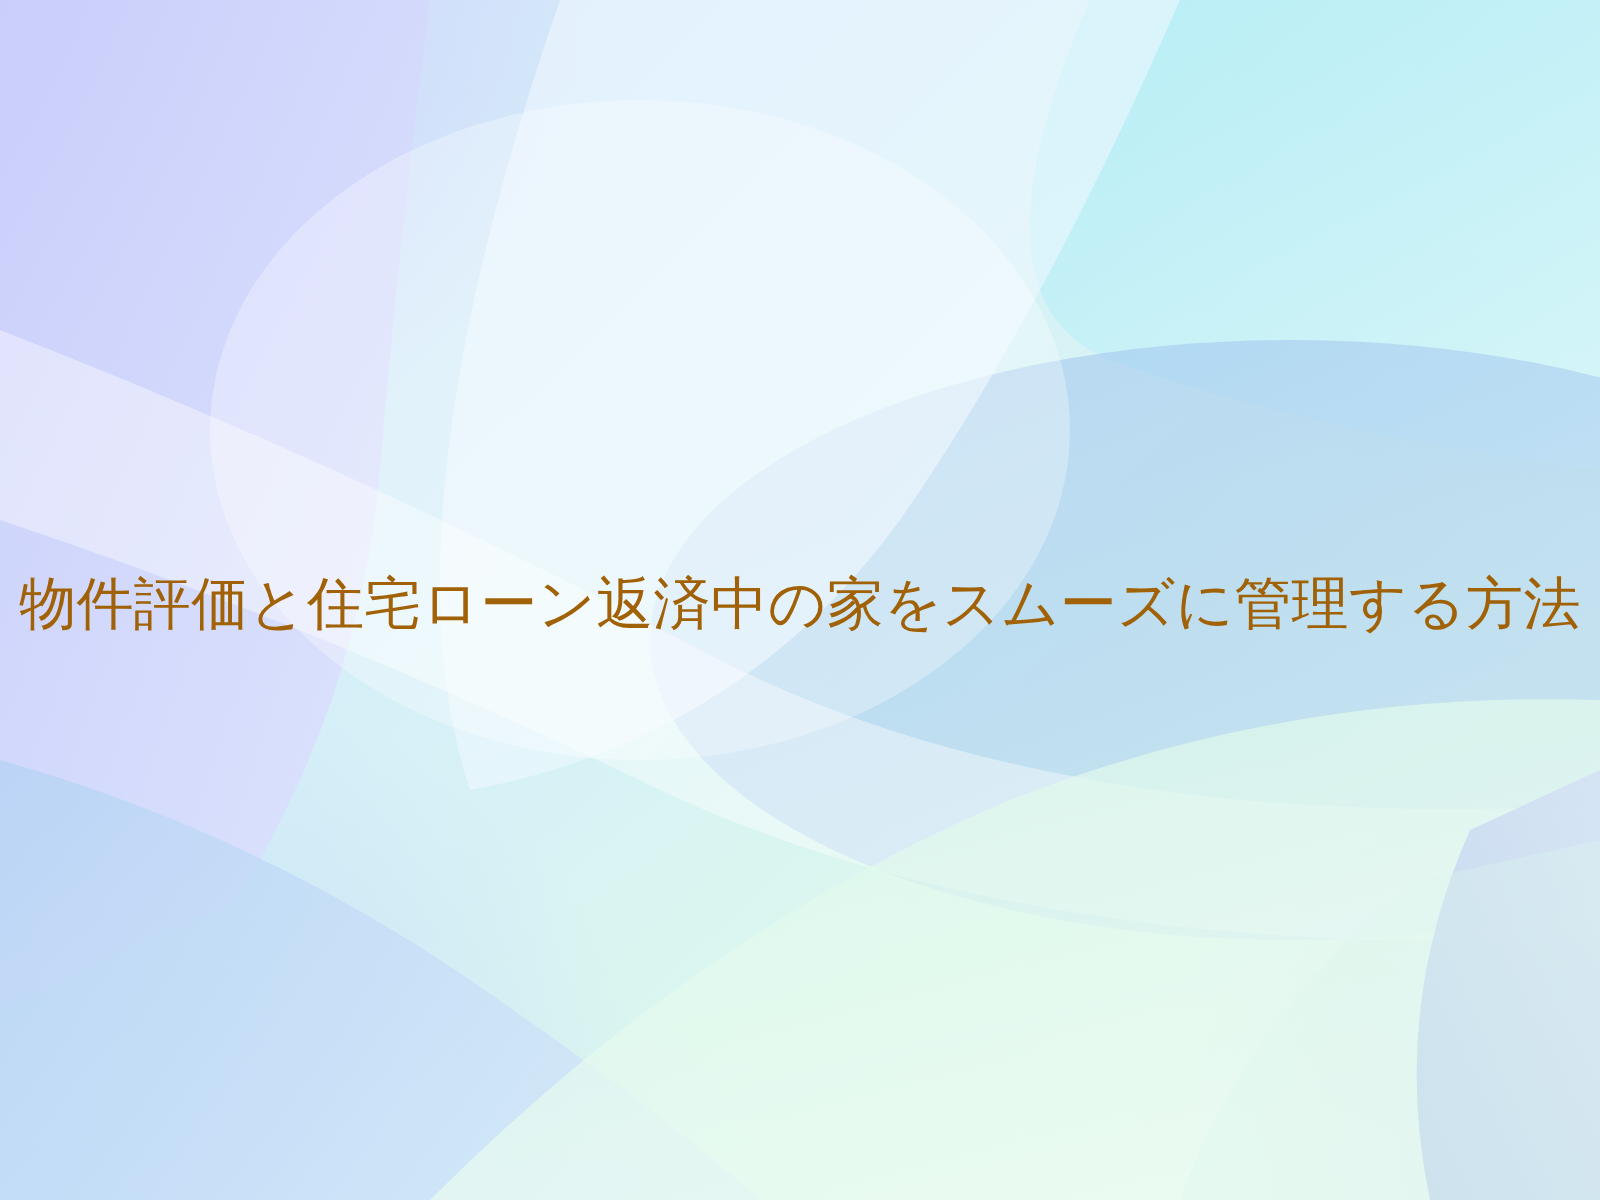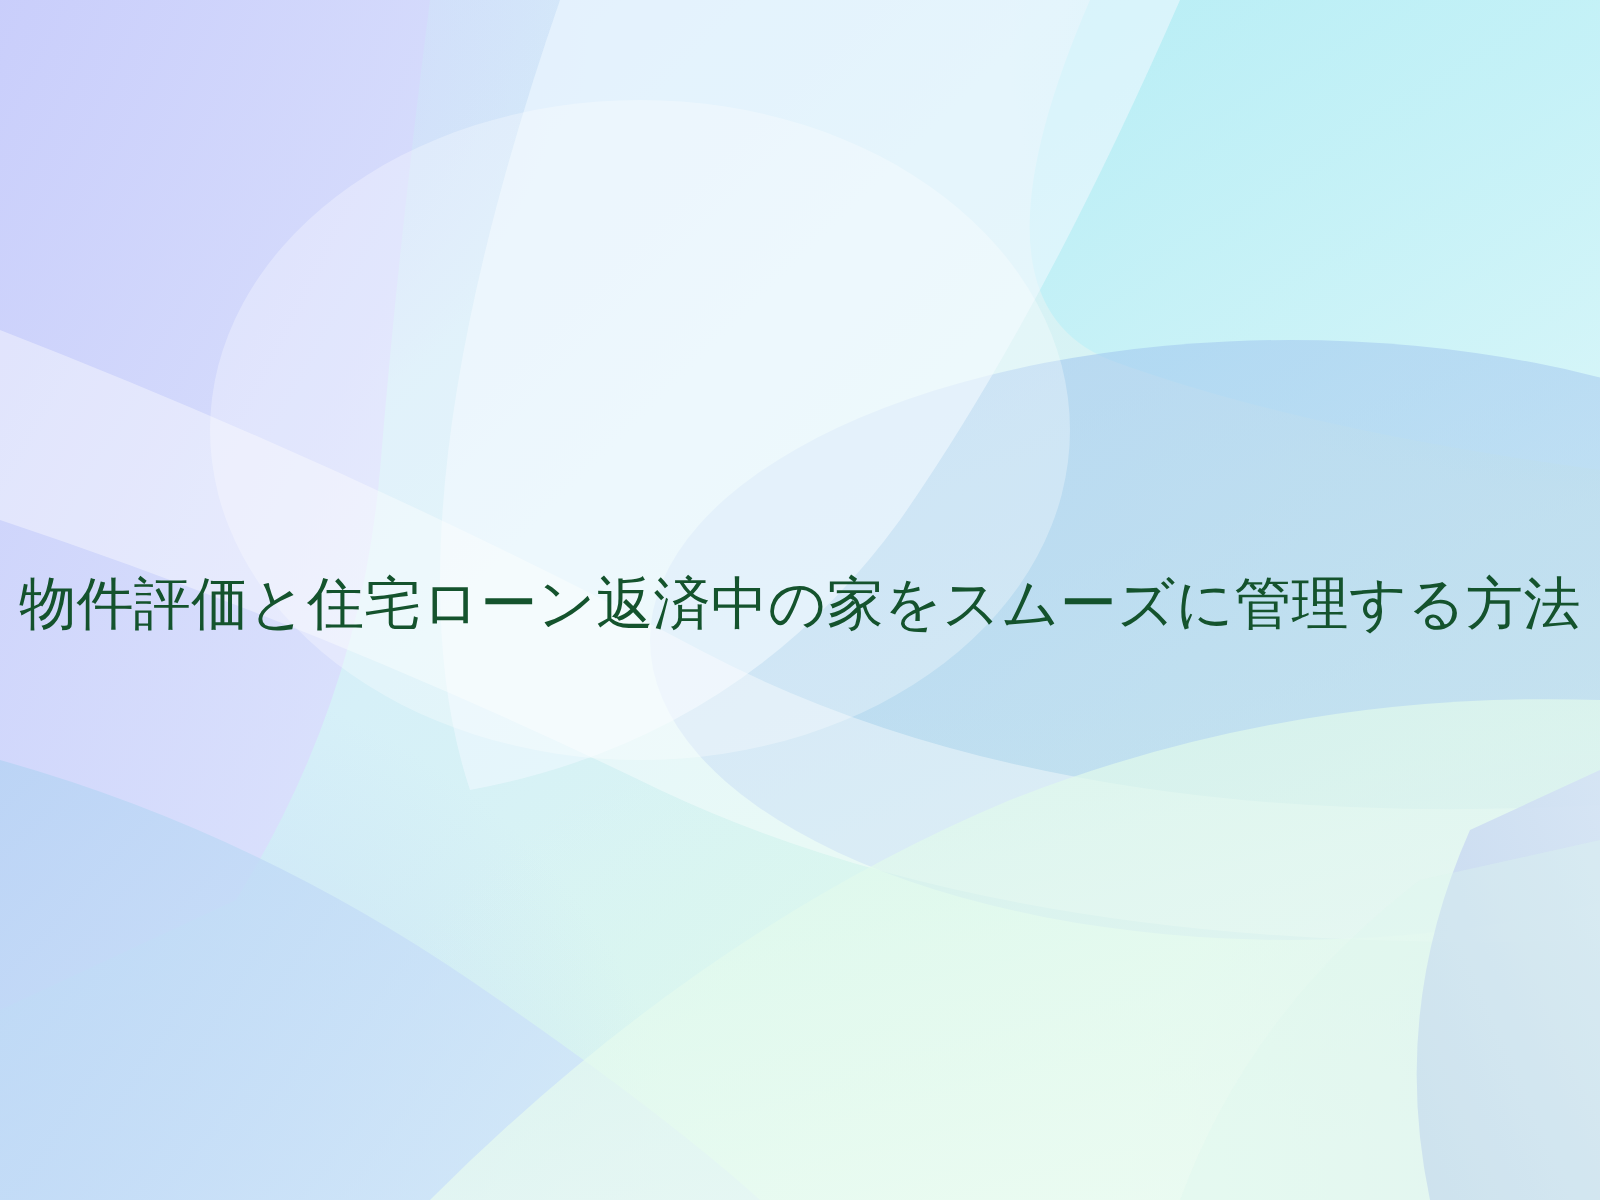--- a/index.html
+++ b/index.html
@@ -115,16 +115,16 @@
     <path d="M430,1200 Q700,930 1010,800 Q1290,690 1600,700 L1600,1200 Z" fill="url(#gMint)" opacity="0.72"></path>
 
     <path d="M1430,1200 Q1390,1010 1470,830 L1600,770 L1600,1200 Z" fill="url(#gPeri)" opacity="0.85"></path>
 
     <ellipse cx="640" cy="430" rx="430" ry="330" fill="#ffffff" opacity="0.30"></ellipse>
 
     <path d="M1180,1200 Q1250,1010 1420,880 L1600,840 L1600,1200 Z" fill="#ddf6ef" opacity="0.35"></path>
   </svg>
 
   <div id="title-block">
-    <h1 id="slide-title" style="color: #14532d;">物件評価と住宅ローン返済中の家をスムーズに管理する方法</h1>
+    <h1 id="slide-title" style="color: #a16207;">物件評価と住宅ローン返済中の家をスムーズに管理する方法</h1>
   </div>
 
 </div>
 
 </body></html>

